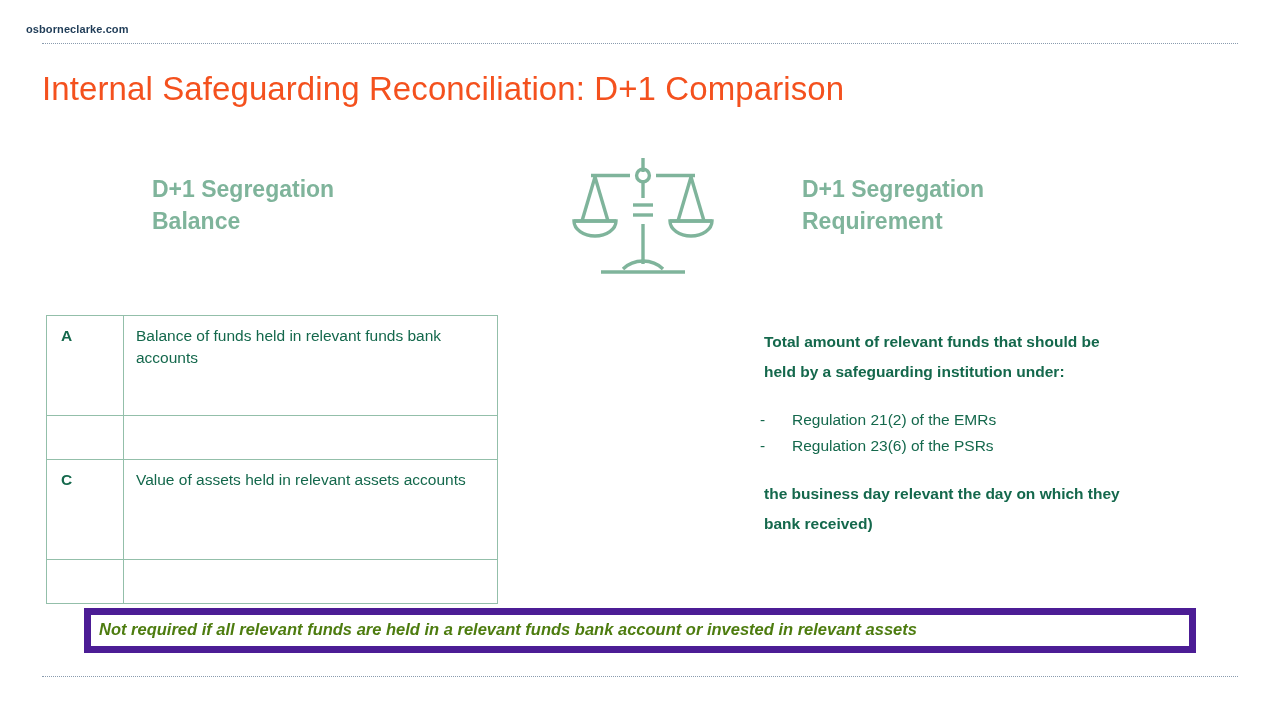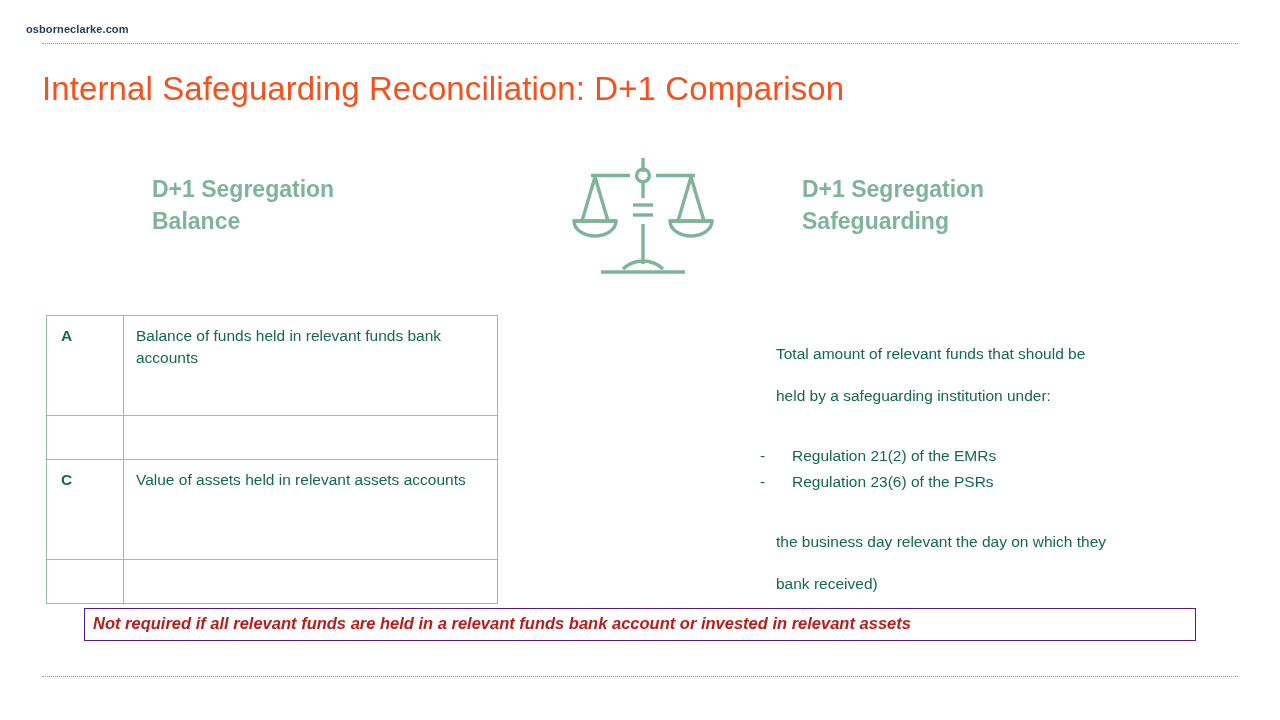--- a/index.html
+++ b/index.html
@@ -108,45 +108,45 @@
   
   .req-block {
     position: absolute;
     left: 760px;
     top: 325px;
     width: 478px;
     font-size: 15.5px;
     color: #14684C;
     line-height: 1.68;
   }
-  .req-block p { margin: 16px; }
+  .req-block p { margin: 4px; font-weight: bold; }
   .req-gap { height: 18px; }
   .bullet-row {
     display: flex;
     align-items: flex-start;
   }
   .bullet-dash {
     width: 32px;
     flex: 0 0 32px;
   }
   .bullet-text { flex: 1 1 auto; }
 
   
   .callout {
     position: absolute;
     left: 84px;
     top: 608px;
     width: 1112px;
     box-sizing: border-box;
-    border: 1px solid #4c1d95;
+    border: 7px solid #4c1d95;
     padding: 4px 8px 5px 8px;
     font-size: 16.5px;
     font-style: italic;
     font-weight: bold;
-    color: #b91c1c;
+    color: #4d7c0f;
     white-space: nowrap;
     line-height: 1.32;
   }
 </style>
 </head>
 <body>
 
 <div id="slide">
 
   <div class="brand">osborneclarke.com</div>
@@ -154,21 +154,21 @@
 
   <div class="slide-title">Internal Safeguarding Reconciliation: D+1 Comparison</div>
 
   <div class="col-head left">
     <span>D+1 Segregation</span><br>
     <span>Balance</span>
   </div>
 
   <div class="col-head right">
     <span>D+1 Segregation</span><br>
-    <span>Safeguarding</span>
+    <span>Requirement</span>
   </div>
 
   <div class="scales">
     <svg width="146" height="140" viewBox="0 0 146 140" xmlns="http://www.w3.org/2000/svg" fill="none" stroke="#7FB49B" stroke-width="3.4" stroke-linecap="butt">
 
       <line x1="73" y1="6" x2="73" y2="20"></line>
       <line x1="73" y1="28" x2="73" y2="46"></line>
 
       <line x1="21" y1="23.5" x2="60" y2="23.5"></line>
       <line x1="86" y1="23.5" x2="125" y2="23.5"></line>

